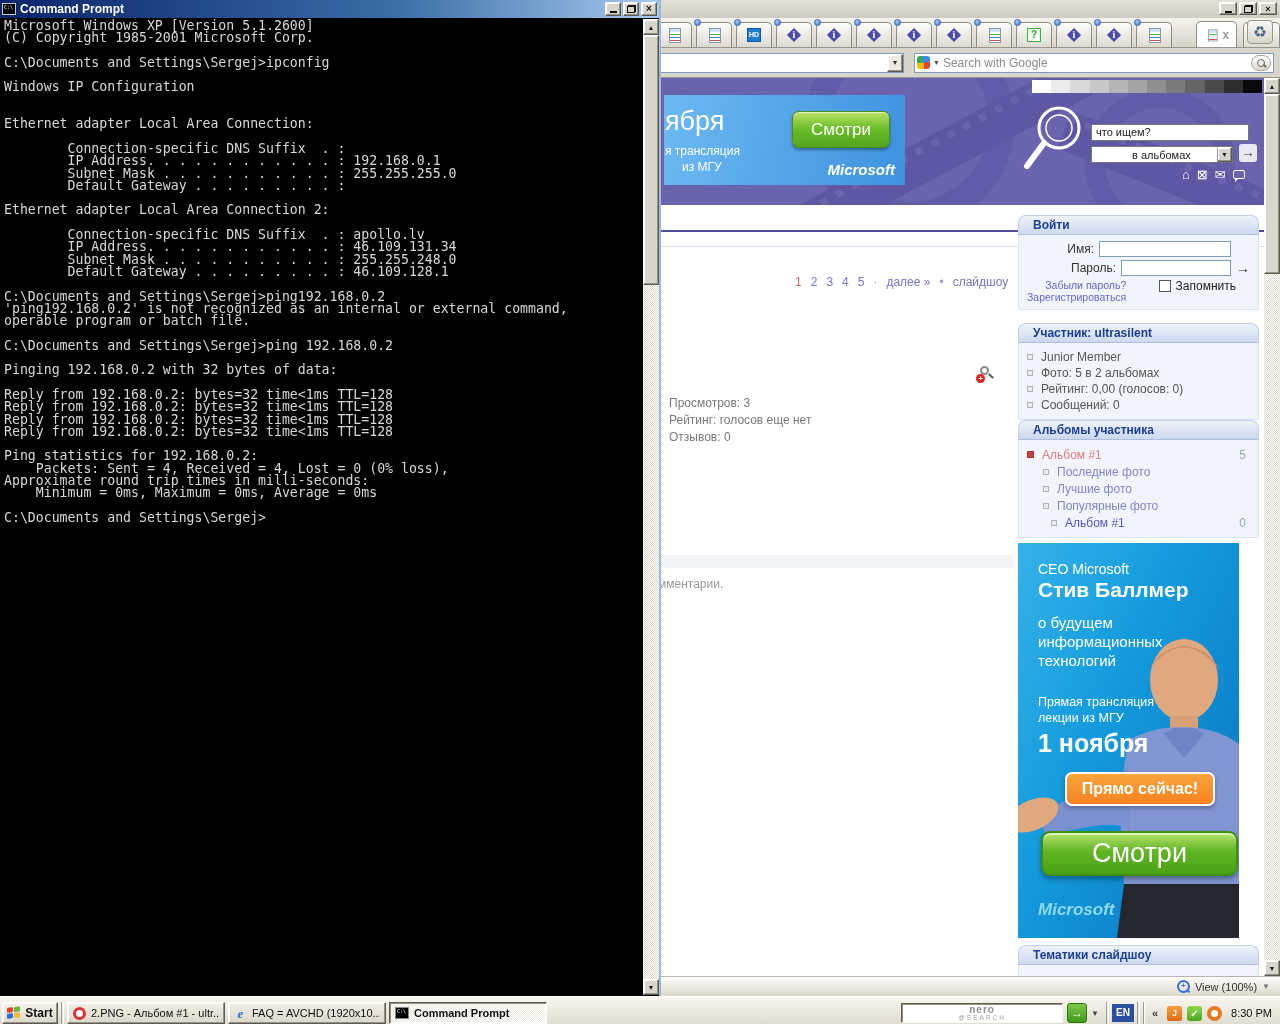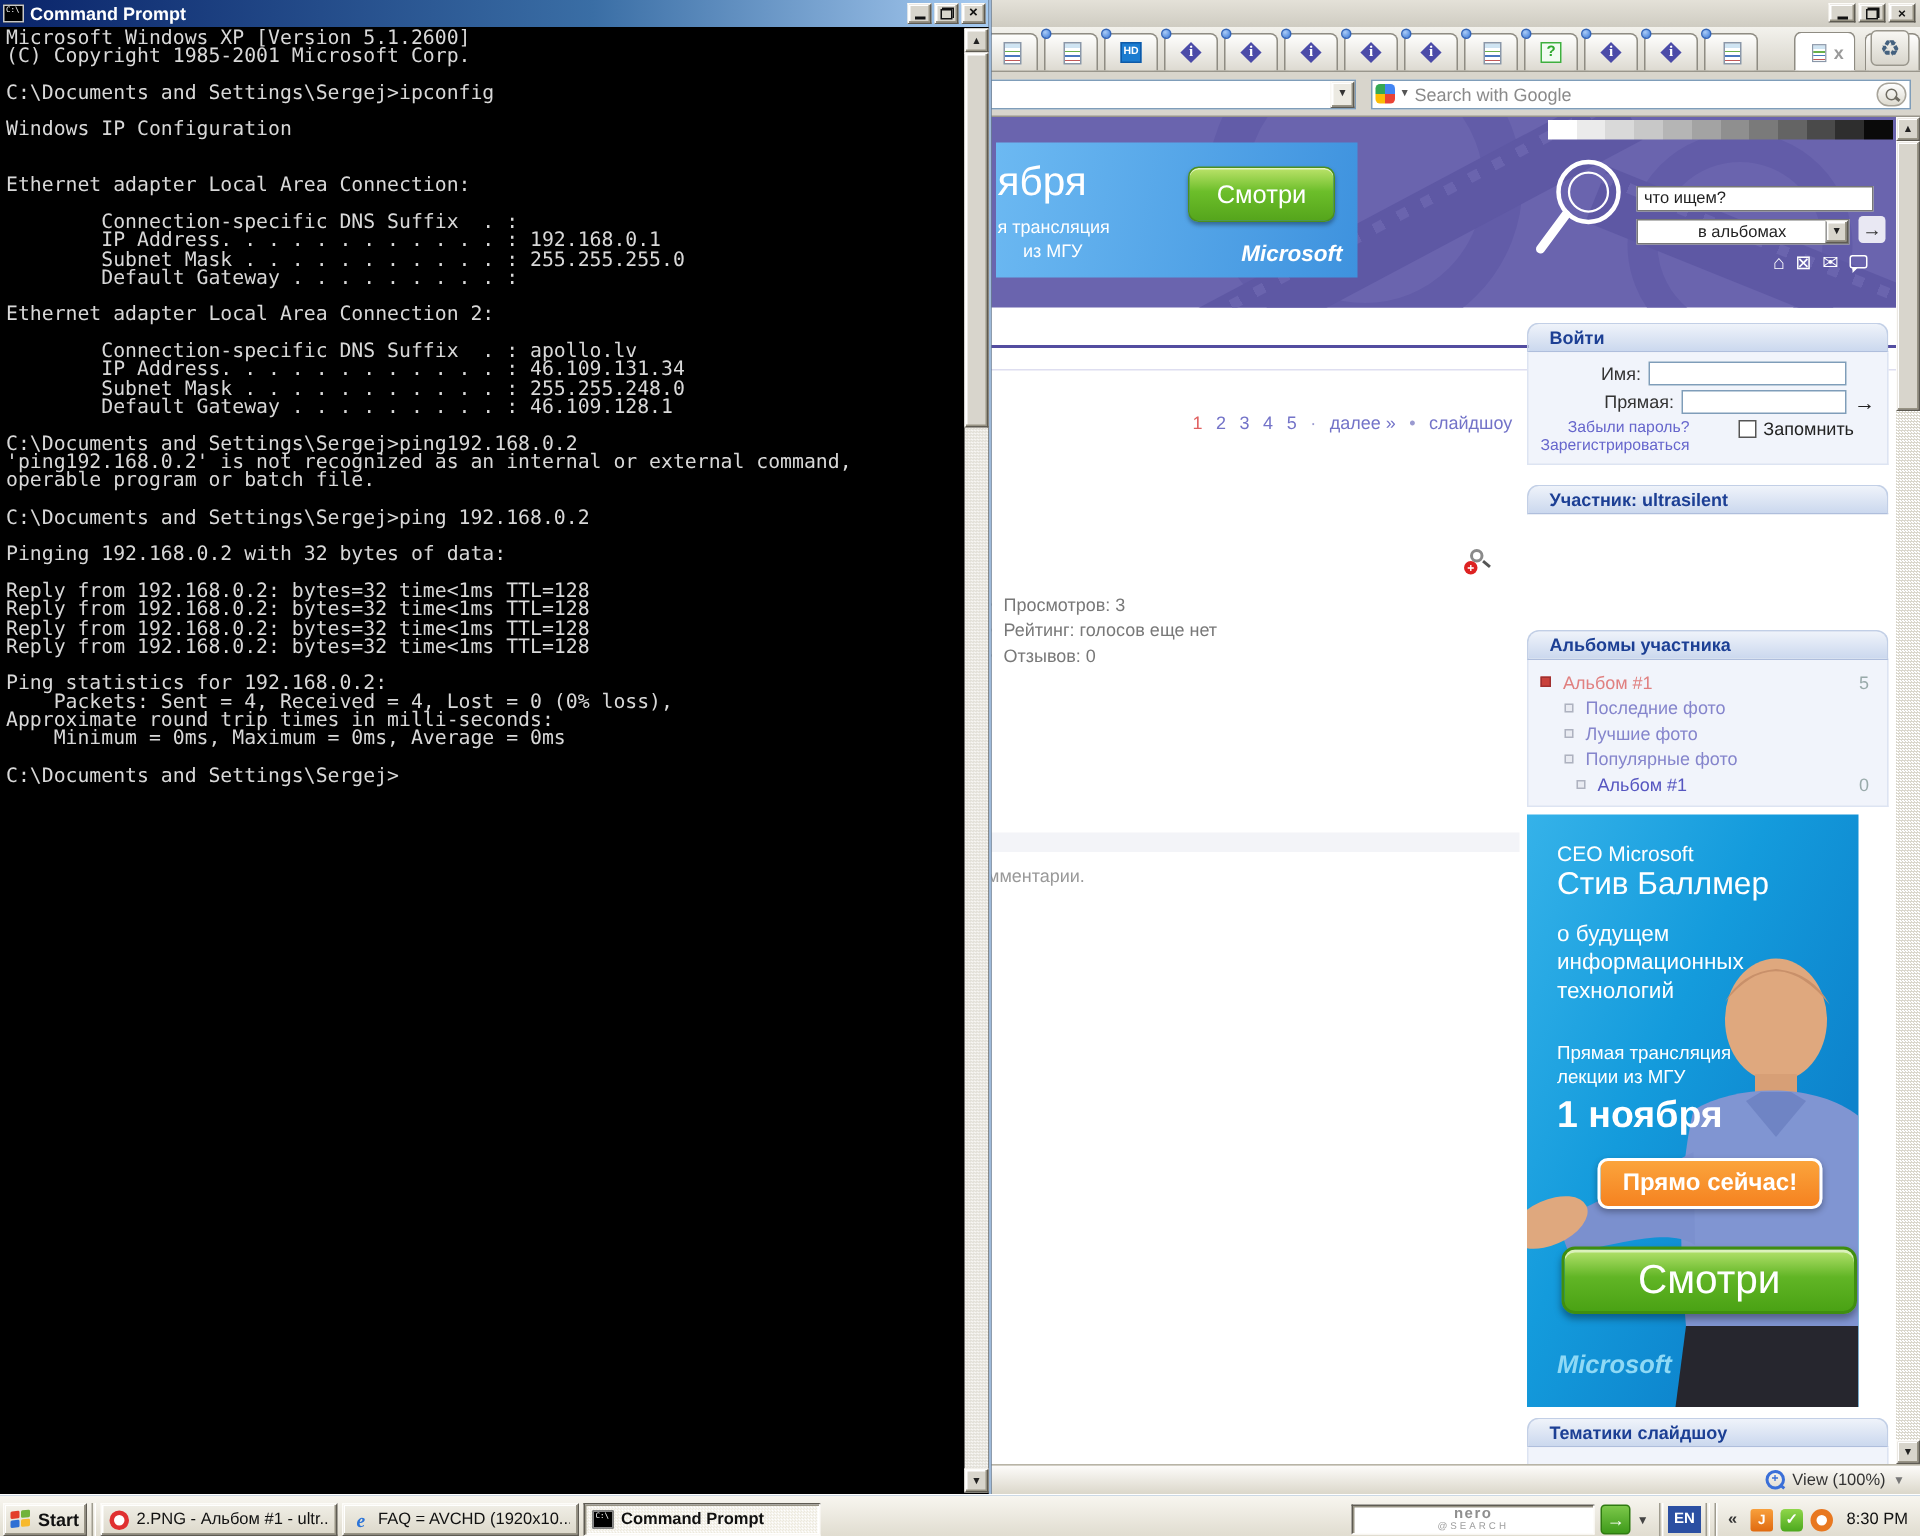--- a/index.html
+++ b/index.html
@@ -192,21 +192,21 @@
   .a-link { color:#8585CC; }
   .a-sub2 { padding-left:24px; }
   .a-link2 { color:#5656C0; }
 
   
   #p-ad { top:465px; height:395px; left:363px; width:221px; position:absolute;
           background:linear-gradient(115deg,#35B2E9 0%, #149BDC 40%, #0D83CC 75%);
           overflow:hidden; border-radius:0; }
   .ad-text { position:absolute; color:#fff; z-index:2; }
   .ad-kicker { left:20px; top:18px; font-size:14px; }
-  .ad-name { left:20px; top:35px; font-size:21px; font-weight:normal; }
+  .ad-name { left:20px; top:35px; font-size:21px; font-weight:bold; }
   .ad-topic { left:20px; top:70px; font-size:15px; width:150px; line-height:19px; }
   .ad-event { left:20px; top:151px; font-size:12.5px; width:125px; line-height:16px; }
   .ad-date { left:20px; top:186px; font-size:25px; font-weight:bold; }
   .ad-cta1 { position:absolute; left:47px; top:229px; width:150px; height:34px; border-radius:7px;
         background:linear-gradient(#FBA43C,#F58220); border:2px solid #fff;
         box-shadow:0 2px 4px rgba(0,0,0,.3); color:#fff; font:bold 16px "Liberation Sans",sans-serif;
         display:flex; align-items:center; justify-content:center; z-index:3; }
   .ad-cta2 { position:absolute; left:23px; top:288px; width:197px; height:45px; border-radius:9px;
         background:linear-gradient(#B6E36E,#61B525 45%,#4AA214); border:2px solid #3F8E10;
         box-shadow:0 3px 5px rgba(0,0,0,.35), inset 0 2px 0 rgba(255,255,255,.55);
@@ -473,39 +473,57 @@
 
         <div class="panel" id="p-login">
           <div class="p-head">Войти</div>
           <div class="p-body">
             <div class="lrow">
               <label>Имя:</label>
               <span class="linput"></span>
               <span style="width:14px"></span>
             </div>
             <div class="lrow">
-              <label>Прямая:</label>
+              <label>Пароль:</label>
               <span class="linput short"></span>
               <span class="login-go">→</span>
             </div>
             <div class="lbottom">
               <div class="llinks">
                 <div>Забыли пароль?</div>
                 <div>Зарегистрироваться</div>
               </div>
               <div class="remember">
                 <span class="chk"></span>
                 <span>Запомнить</span>
               </div>
             </div>
           </div>
         </div>
 
         <div class="panel" id="p-member">
           <div class="p-head">Участник: ultrasilent</div>
+          <div class="p-body" id="member-list">
+              <div class="mrow">
+                <span class="minisq"></span>
+                <span>Junior Member</span>
+              </div>
+              <div class="mrow">
+                <span class="minisq"></span>
+                <span>Фото: 5 в 2 альбомах</span>
+              </div>
+              <div class="mrow">
+                <span class="minisq"></span>
+                <span>Рейтинг: 0,00 (голосов: 0)</span>
+              </div>
+              <div class="mrow">
+                <span class="minisq"></span>
+                <span>Сообщений: 0</span>
+              </div>
+            </div>
         </div>
 
         <div class="panel" id="p-albums">
           <div class="p-head">Альбомы участника</div>
           <div class="p-body">
             <div class="arow">
               <span class="redsq"></span>
               <span class="a-title">Альбом #1</span>
               <span class="a-count">5</span>
             </div>

